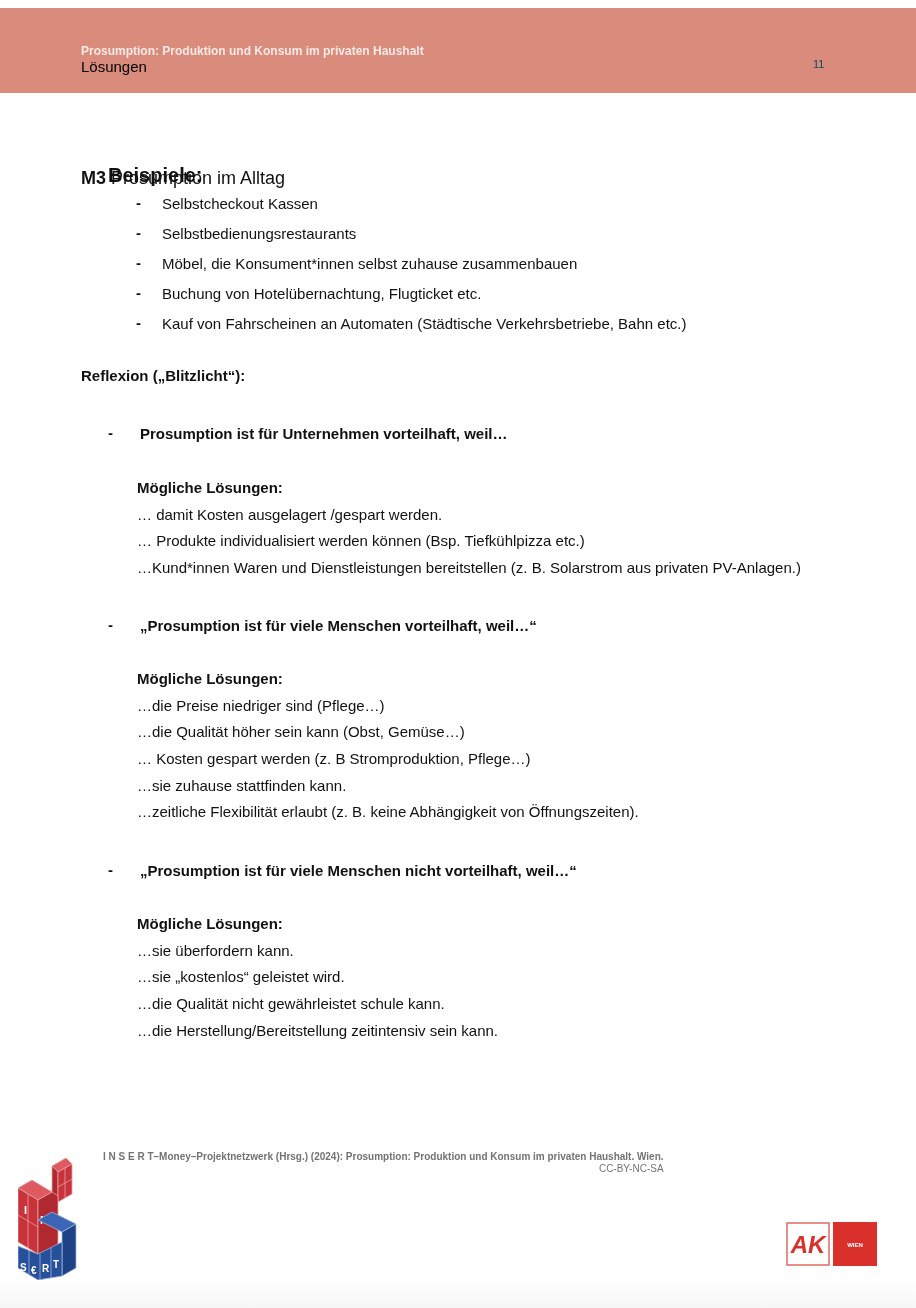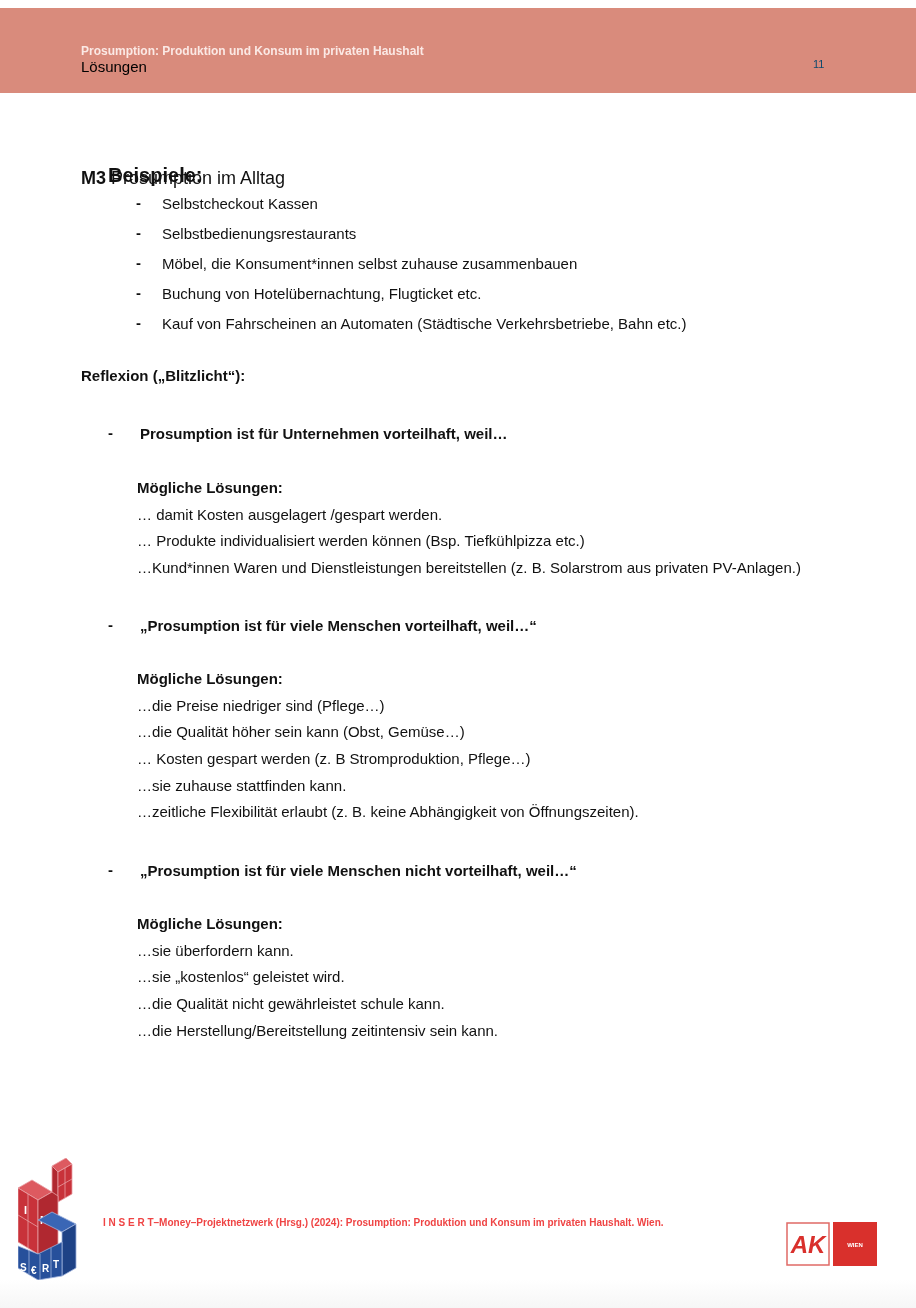--- a/index.html
+++ b/index.html
@@ -31,21 +31,21 @@
     .m3-title { left: 81px; top: 132px; font-size: 18px; margin-top: 36px; }
     .m3-title b { font-weight: bold; }
     .beispiele { left: 108px; top: 164px; font-size: 20px; font-weight: bold; }
     .ex-dash { left: 136px; font-size: 15px; font-weight: bold; }
     .ex-text { left: 151px; font-size: 15px; margin-left: 11px; }
     .reflexion { left: 81px; top: 367px; font-size: 15px; font-weight: bold; }
     .q-dash { left: 108px; font-size: 15px; font-weight: bold; }
     .q-text { left: 140px; font-size: 15px; font-weight: bold; }
     .sol-head { left: 137px; font-size: 15px; font-weight: bold; }
     .sol-line { left: 137px; font-size: 15px; }
-    .footer-text { position: absolute; left: 103px; top: 1217px; color: #ef4444; text-align: right; }
+    .footer-text { position: absolute; left: 103px; top: 1151px; color: #737373; text-align: right; }
     .footer-text .cite { font-size: 10px; font-weight: bold; white-space: nowrap; }
     .footer-text .lic { font-size: 10px; margin-top: 1px; }
     .footer-text .url { font-size: 9px; margin-top: 0px; }
     .ak-logo { position: absolute; left: 786px; top: 1222px; width: 92px; height: 44px; }
     .insert-logo { position: absolute; left: 18px; top: 1158px; width: 60px; height: 122px; }
     .footer-fade {
       position: absolute; left: 0; top: 1280px; width: 916px; height: 28px;
       background: linear-gradient(#ffffff, #f6f6f6);
     }
   </style>
@@ -141,20 +141,21 @@
     <line x1="33" y1="90" x2="33" y2="120"></line>
   </g>
   <text x="2" y="113" fill="#ffffff" font-family="Liberation Sans, sans-serif" font-size="10" font-weight="bold">S</text>
   <text x="13" y="116" fill="#ffffff" font-family="Liberation Sans, sans-serif" font-size="10" font-weight="bold">€</text>
   <text x="24" y="114" fill="#ffffff" font-family="Liberation Sans, sans-serif" font-size="10" font-weight="bold">R</text>
   <text x="35" y="110" fill="#ffffff" font-family="Liberation Sans, sans-serif" font-size="10" font-weight="bold">T</text>
 </svg>
 
 <div class="footer-text">
   <div class="cite">I N S E R T–Money–Projektnetzwerk (Hrsg.) (2024): Prosumption: Produktion und Konsum im privaten Haushalt. Wien.</div>
+  <div class="lic">CC-BY-NC-SA</div>
 </div>
 
 <svg class="ak-logo" viewBox="0 0 92 44">
   <rect x="1" y="1" width="42" height="42" fill="#ffffff" stroke="#e06a66" stroke-width="1.5"></rect>
   <text x="22" y="31" text-anchor="middle" fill="#d9302c" font-family="Liberation Sans, sans-serif" font-size="24" font-weight="bold" font-style="italic">AK</text>
   <rect x="47" y="0" width="44" height="44" fill="#d9302c"></rect>
   <text x="69" y="25" text-anchor="middle" fill="#ffffff" font-family="Liberation Sans, sans-serif" font-size="6" font-weight="bold">WIEN</text>
 </svg>
 
 </body></html>

